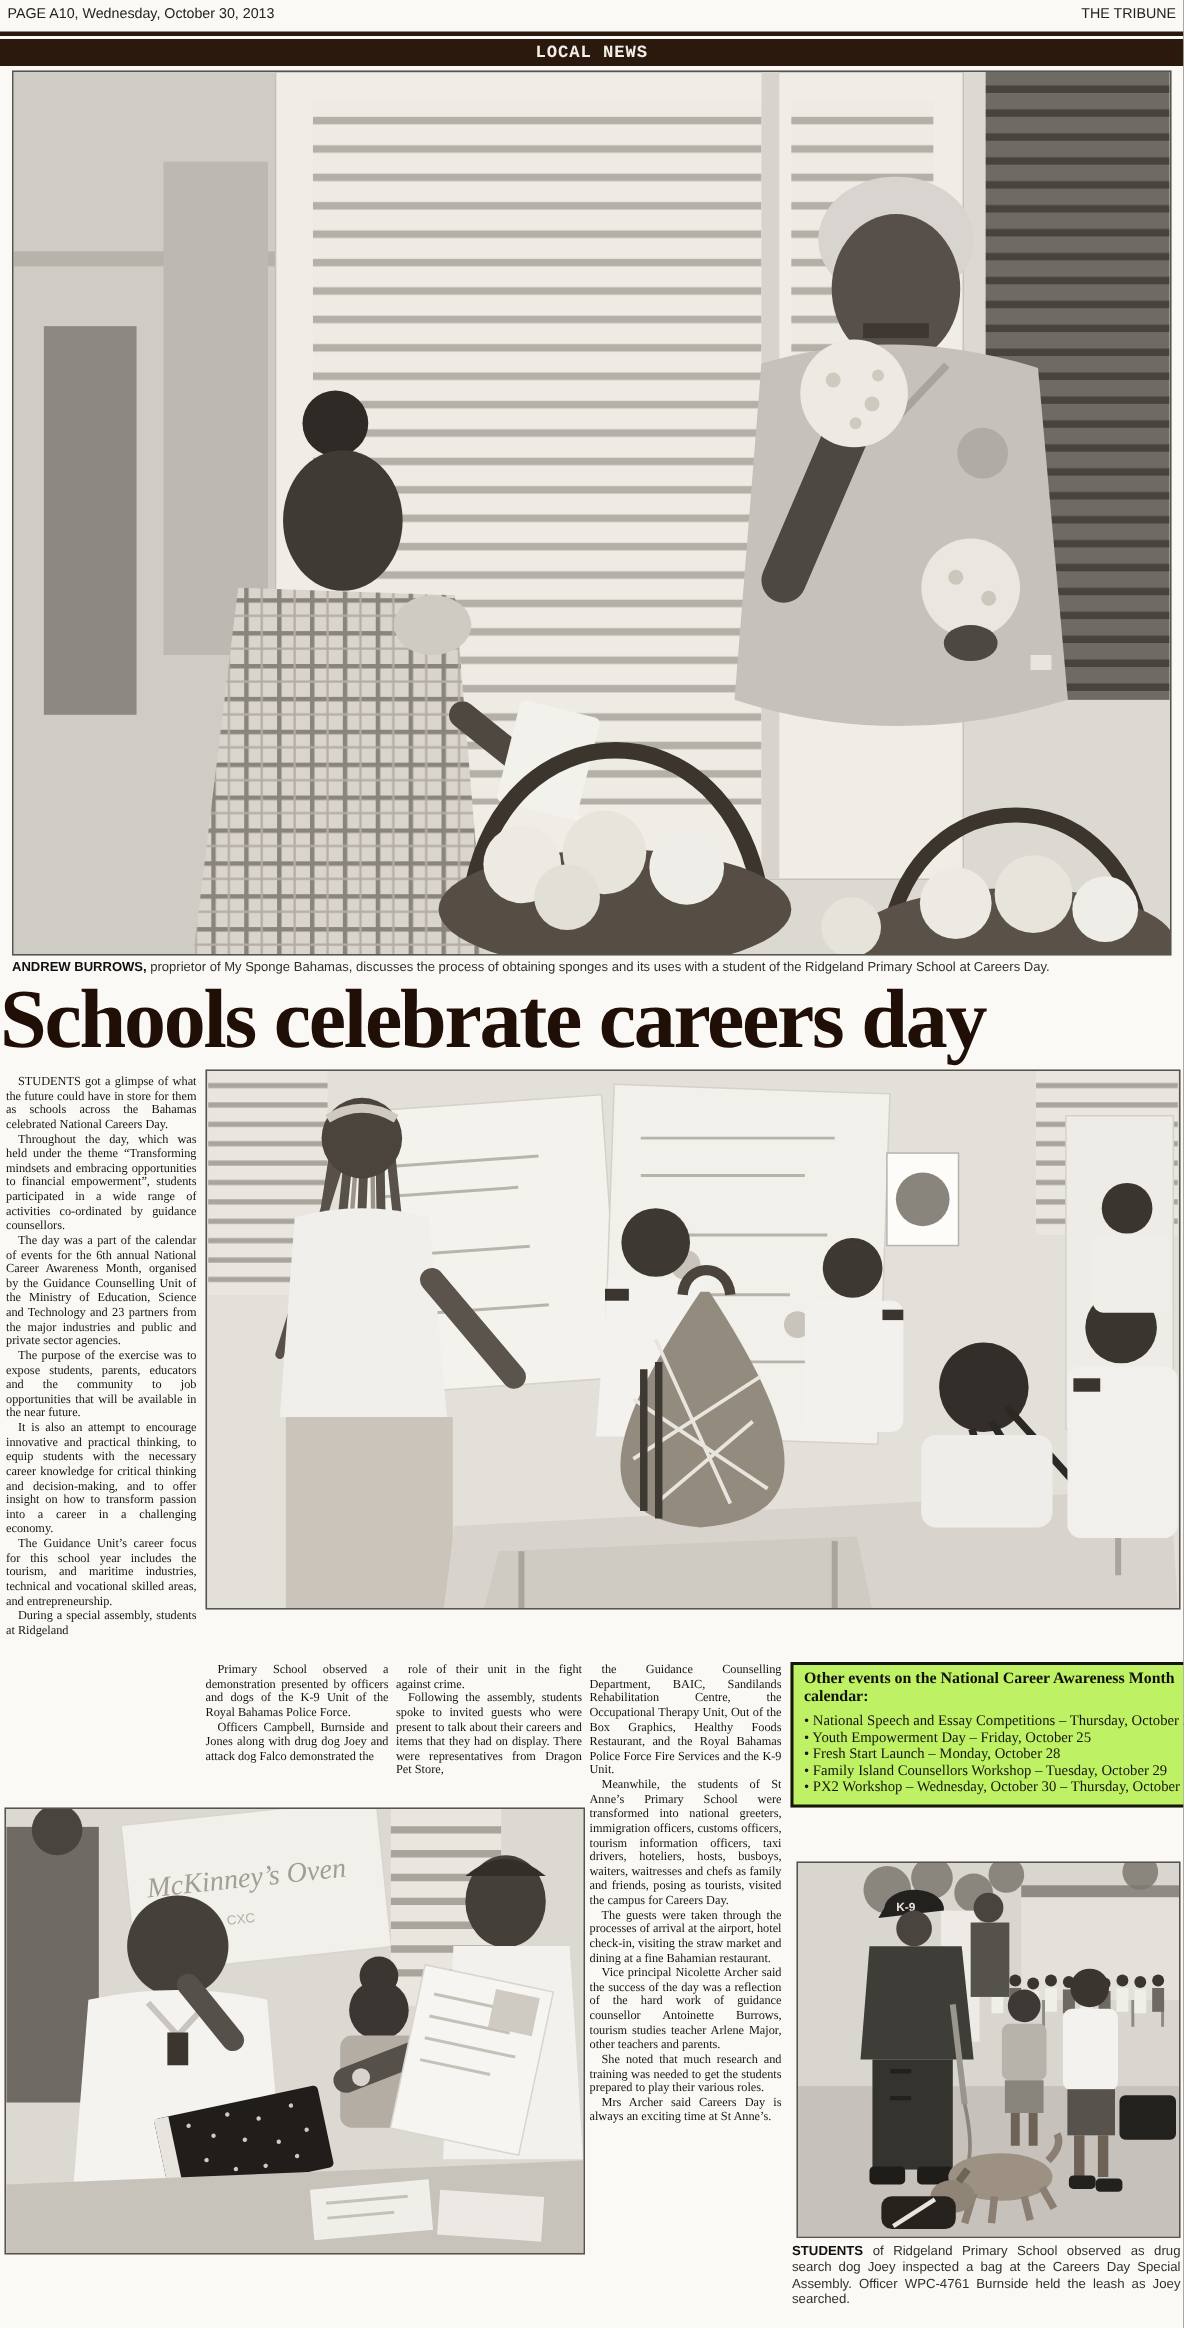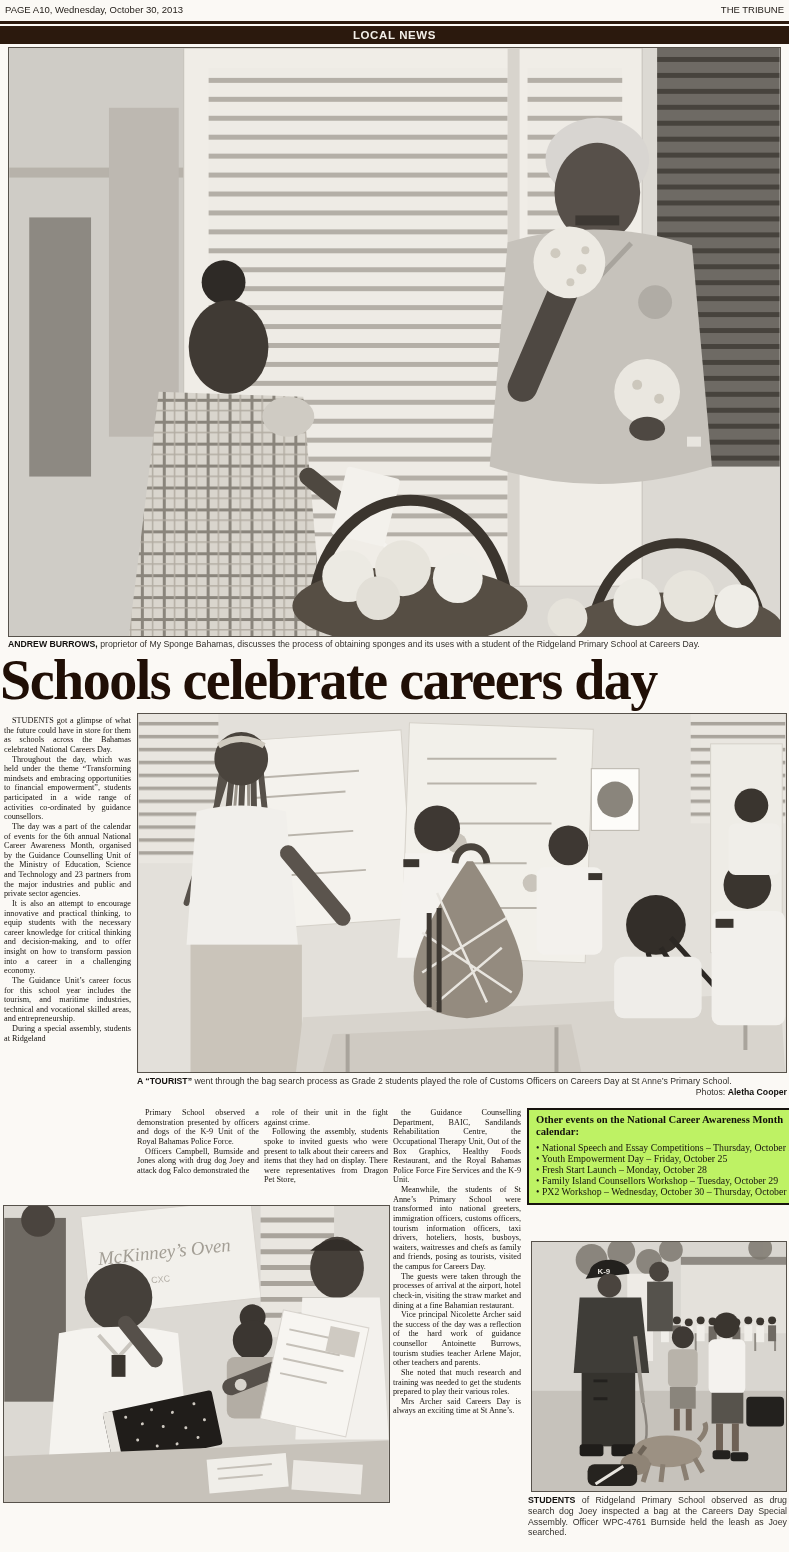--- a/index.html
+++ b/index.html
@@ -6,21 +6,21 @@
   .page{position:relative;width:789px;height:1552px;margin:0 auto;background:#fbf9f5;
         font-family:"Liberation Serif",serif;overflow:hidden;}
 
   
   .masthead-row{position:absolute;left:5px;right:5px;top:4px;display:flex;
         justify-content:space-between;font-family:"Liberation Sans",sans-serif;
         font-size:9.5px;color:#26211c;}
   .masthead-rule{position:absolute;left:0;top:21px;width:789px;height:3px;background:#2b190d;}
   .section-bar{position:absolute;left:0;top:26px;width:789px;height:18px;background:#2b190d;
         display:flex;align-items:center;justify-content:center;}
-  .section-bar span{color:#f3efe8;font-family:Liberation Sans, sans-serif;font-weight:bold;
+  .section-bar span{color:#f3efe8;font-family:Liberation Mono, monospace;font-weight:bold;
         font-size:11.5px;letter-spacing:.6px;}
 
   
   .headline{position:absolute;left:0;top:650px;width:789px;text-align:left;font-weight:bold;
         font-size:56px;line-height:60px;letter-spacing:-1.5px;color:#200f06;}
 
   
   .photo{position:absolute;border:1px solid #57524b;background:#dcd9d3;box-sizing:border-box;overflow:hidden;}
   .photo svg{display:block;width:100%;height:100%;}
 
@@ -138,20 +138,21 @@
   <div class="cap" style="left:8px;top:639px;width:773px;">
     <span class="lead">ANDREW BURROWS,</span><span> proprietor of My Sponge Bahamas, discusses the process of obtaining sponges and its uses with a student of the Ridgeland Primary School at Careers Day.</span>
   </div>
 
   <h1 class="headline" style="margin:0;">Schools celebrate careers day</h1>
 
   <div class="bodycol" style="left:4px;top:716px;width:127px;height:490px;">
     <p>STUDENTS got a glimpse of what the future could have in store for them as schools across the Bahamas celebrated National Careers Day.</p>
     <p>Throughout the day, which was held under the theme “Transforming mindsets and embracing opportunities to financial empowerment”, students participated in a wide range of activities co-ordinated by guidance counsellors.</p>
     <p>The day was a part of the calendar of events for the 6th annual National Career Awareness Month, organised by the Guidance Counselling Unit of the Ministry of Education, Science and Technology and 23 partners from the major industries and public and private sector agencies.</p>
+    <p>The purpose of the exercise was to expose students, parents, educators and the community to job opportunities that will be available in the near future.</p>
     <p>It is also an attempt to encourage innovative and practical thinking, to equip students with the necessary career knowledge for critical thinking and decision-making, and to offer insight on how to transform passion into a career in a challenging economy.</p>
     <p>The Guidance Unit’s career focus for this school year includes the tourism, and maritime industries, technical and vocational skilled areas, and entrepreneurship.</p>
     <p>During a special assembly, students at Ridgeland</p>
   </div>
 
   <figure class="photo" style="left:137px;top:713px;width:650px;height:360px;margin:0;">
     <svg viewBox="0 0 650 360">
       <defs>
         <pattern id="slatS" width="10" height="13" patternUnits="userSpaceOnUse">
           <rect width="10" height="13" fill="#e9e6e0"></rect>
@@ -203,24 +204,20 @@
         <rect x="593" y="110" width="52" height="52" rx="7" fill="#f0eee9"></rect>
       </g>
       <g>
         <path d="M330,148 C255,258 262,300 330,306 C400,300 408,258 336,148 Z" fill="#948b7f"></path>
         <path d="M285,220 L375,280 M285,260 L370,205 M300,290 L365,235 M300,180 L350,290" stroke="#e8e5df" stroke-width="2.5"></path>
         <path d="M292,200 L292,295 M302,195 L302,300" stroke="#3e3933" stroke-width="5"></path>
         <path d="M318,150 C320,128 348,128 350,150" stroke="#4a443d" stroke-width="7" fill="none"></path>
       </g>
     </svg>
   </figure>
-  <div class="cap" style="left:137px;top:1076px;width:650px;">
-    <span class="lead">A “TOURIST”</span><span> went through the bag search process as Grade 2 students played the role of Customs Officers on Careers Day at St Anne’s Primary School.</span>
-    <div class="credit"><span>Photos: </span><span class="name">Aletha Cooper</span></div>
-  </div>
 
   <div class="bodycol" style="left:137px;top:1108px;width:122px;height:96px;">
     <p>Primary School observed a demonstration presented by officers and dogs of the K-9 Unit of the Royal Bahamas Police Force.</p>
     <p>Officers Campbell, Burnside and Jones along with drug dog Joey and attack dog Falco demonstrated the</p>
   </div>
   <div class="bodycol" style="left:264px;top:1108px;width:124px;height:96px;">
     <p>role of their unit in the fight against crime.</p>
     <p>Following the assembly, students spoke to invited guests who were present to talk about their careers and items that they had on display. There were representatives from Dragon Pet Store,</p>
   </div>
   <div class="bodycol" style="left:393px;top:1108px;width:128px;height:438px;">

